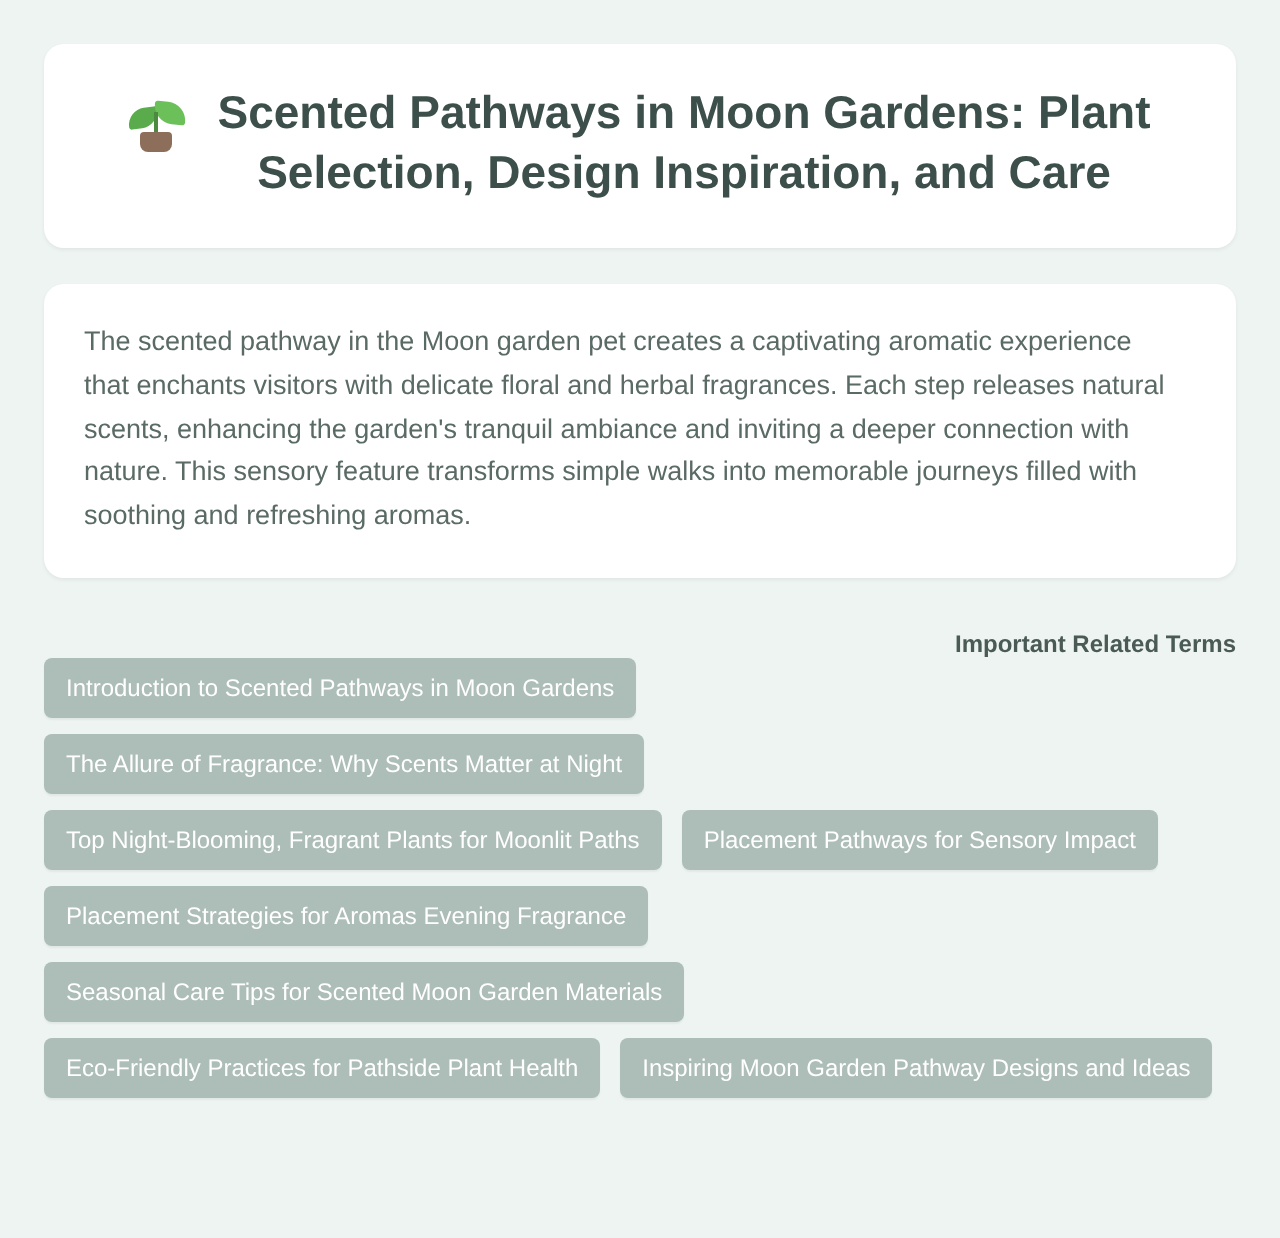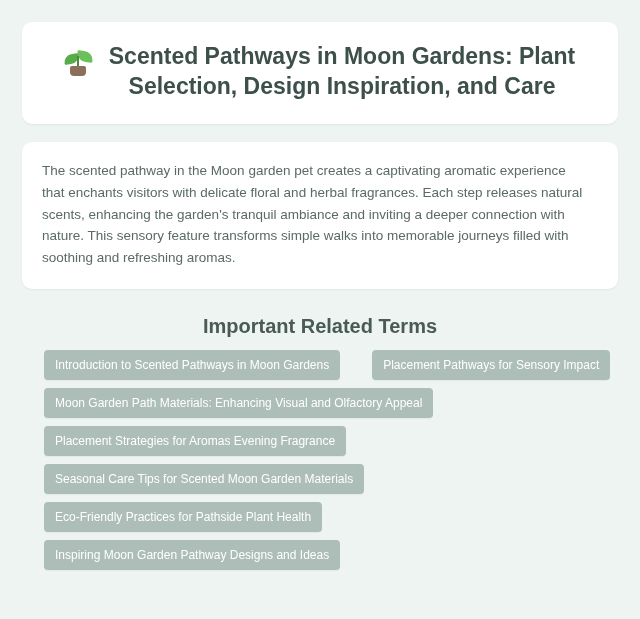--- a/index.html
+++ b/index.html
@@ -98,42 +98,41 @@
     padding: 18px 28px 20px 20px;
   }
   .summary-text {
     font-size: 13.5px;
     line-height: 1.62;
     color: #5a6a65;
     margin: 0;
   }
   
   .terms-heading {
-    margin: 26px 0 12px 0;
-    text-align: center;
-    font-size: 20px;
+    margin: 26px 0 0 0;
+    text-align: right;
+    font-size: 12px;
     font-weight: bold;
     color: #4a5a55;
   }
   .terms-wrap {
     display: flex;
     flex-wrap: wrap;
     gap: 8px 10px;
     align-content: flex-start;
   }
   .term-chip {
     background: #adbdb8;
     color: #ffffff;
     font-size: 12px;
     line-height: 1;
     padding: 9px 11px;
     border-radius: 4px;
     white-space: nowrap;
     box-shadow: 0 1px 1px rgba(0,0,0,0.05);
-    margin-left: 22px;
   }
 </style>
 </head>
 <body>
 
 <div class="page">
 
   <div class="title-card">
     <div class="title-row">
       <span class="seedling-icon">
@@ -147,21 +146,22 @@
   </div>
 
   <div class="summary-card">
     <p class="summary-text">The scented pathway in the Moon garden pet creates a captivating aromatic experience that enchants visitors with delicate floral and herbal fragrances. Each step releases natural scents, enhancing the garden's tranquil ambiance and inviting a deeper connection with nature. This sensory feature transforms simple walks into memorable journeys filled with soothing and refreshing aromas.</p>
   </div>
 
   <div class="terms-heading">Important Related Terms</div>
 
   <div class="terms-wrap">
     <span class="term-chip">Introduction to Scented Pathways in Moon Gardens</span>
+    <span class="term-chip">The Allure of Fragrance: Why Scents Matter at Night</span>
+    <span class="term-chip">Top Night-Blooming, Fragrant Plants for Moonlit Paths</span>
     <span class="term-chip">Placement Pathways for Sensory Impact</span>
-    <span class="term-chip">Moon Garden Path Materials: Enhancing Visual and Olfactory Appeal</span>
     <span class="term-chip">Placement Strategies for Aromas Evening Fragrance</span>
     <span class="term-chip">Seasonal Care Tips for Scented Moon Garden Materials</span>
     <span class="term-chip">Eco-Friendly Practices for Pathside Plant Health</span>
     <span class="term-chip">Inspiring Moon Garden Pathway Designs and Ideas</span>
   </div>
 
 </div>
 
 </body></html>

